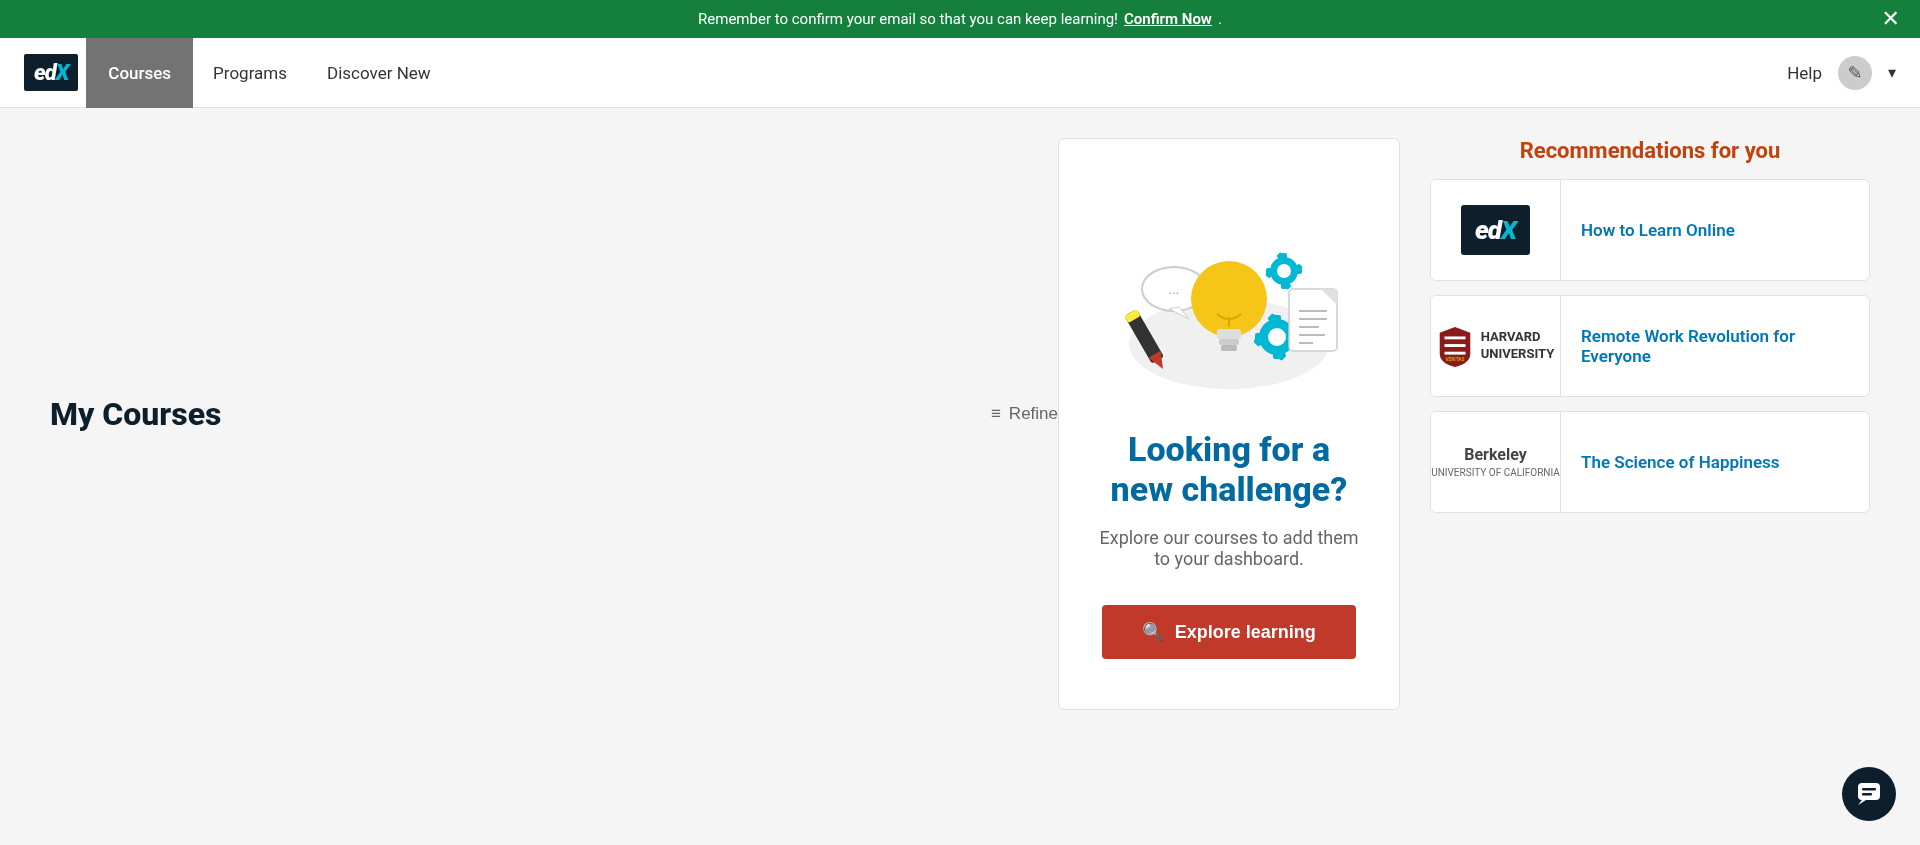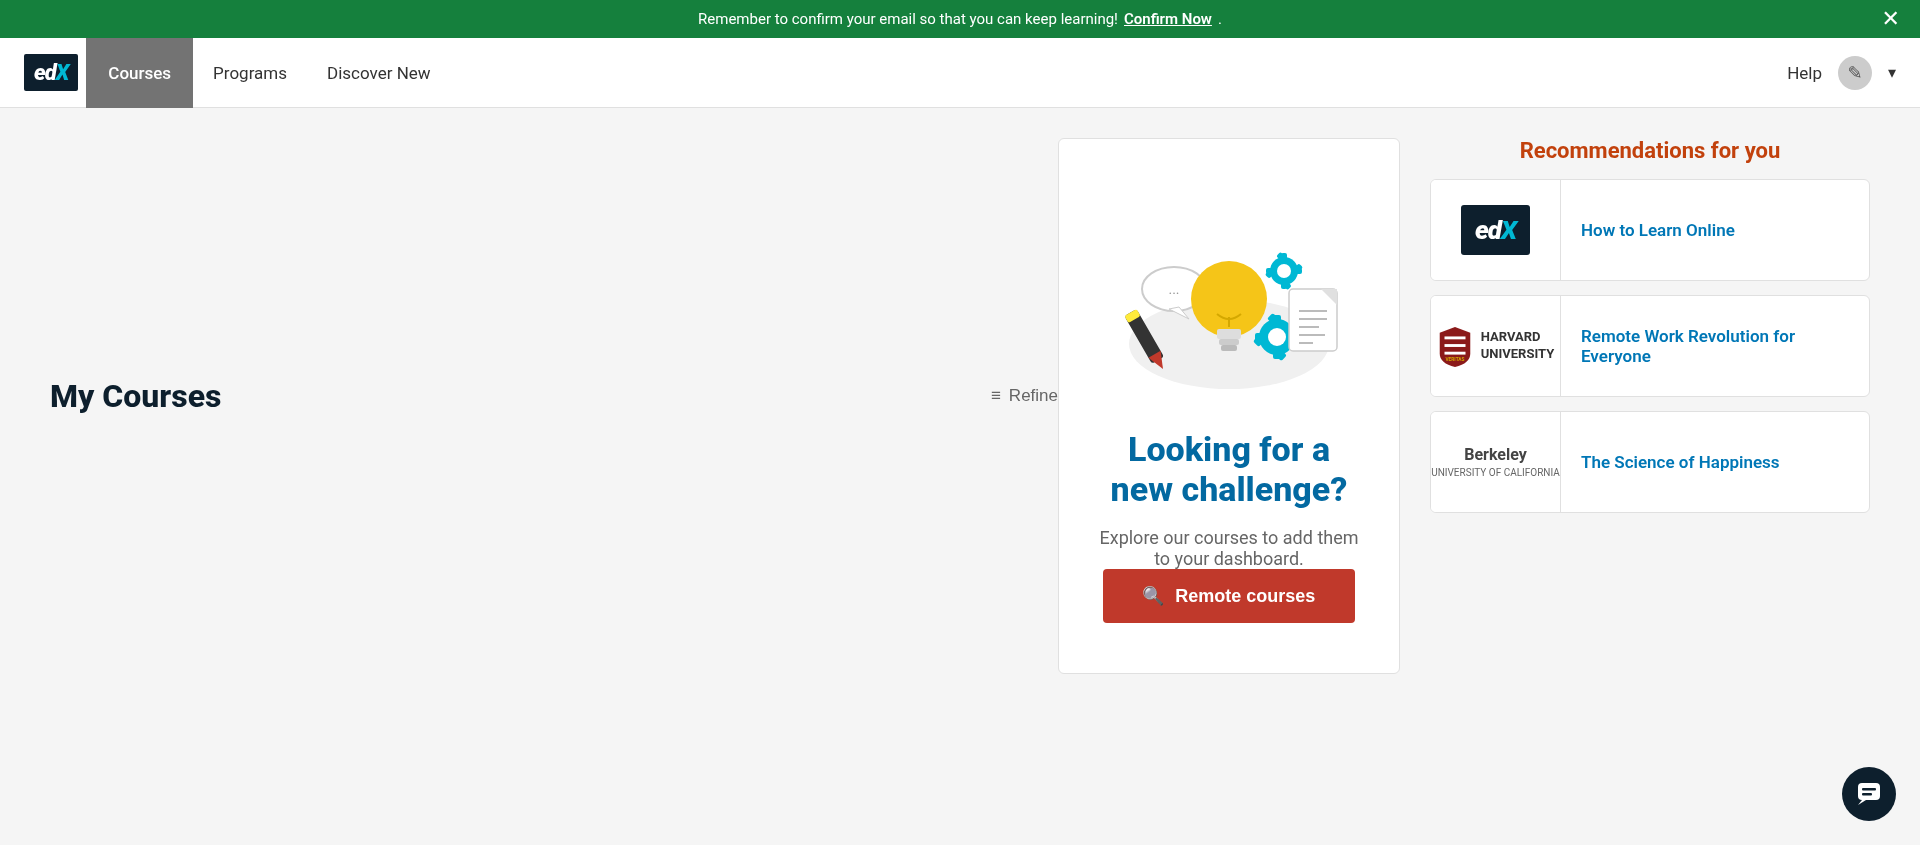--- a/index.html
+++ b/index.html
@@ -136,20 +136,21 @@
     .challenge-title {
       font-size: 34px;
       font-weight: 800;
       color: #0369a1;
       margin-bottom: 18px;
       text-align: center;
     }
     .challenge-subtitle {
       font-size: 18px;
       color: #666;
+      margin-bottom: 36px;
       text-align: center;
     }
     .explore-btn {
       background: #c0392b;
       color: #fff;
       border: none;
       border-radius: 4px;
       padding: 16px 40px;
       font-size: 18px;
       font-weight: 600;
@@ -346,21 +347,21 @@
         <line x1="200" y1="120" x2="228" y2="120" stroke="#bbb" stroke-width="2"></line>
         <line x1="200" y1="128" x2="220" y2="128" stroke="#bbb" stroke-width="2"></line>
         <line x1="200" y1="136" x2="226" y2="136" stroke="#bbb" stroke-width="2"></line>
         <line x1="200" y1="144" x2="214" y2="144" stroke="#bbb" stroke-width="2"></line>
       </svg>
 
       <h2 class="challenge-title">Looking for a new challenge?</h2>
       <p class="challenge-subtitle">Explore our courses to add them to your dashboard.</p>
       <button class="explore-btn">
         <span>🔍</span>
-        <span>Remote courses</span>
+        <span>Explore learning</span>
       </button>
     </div>
   </div>
 
   <div class="sidebar">
     <h2 class="sidebar-title">Recommendations for you</h2>
 
     <div class="rec-card">
       <div class="rec-logo">
         <div class="rec-logo-edx">ed<span>X</span></div>

